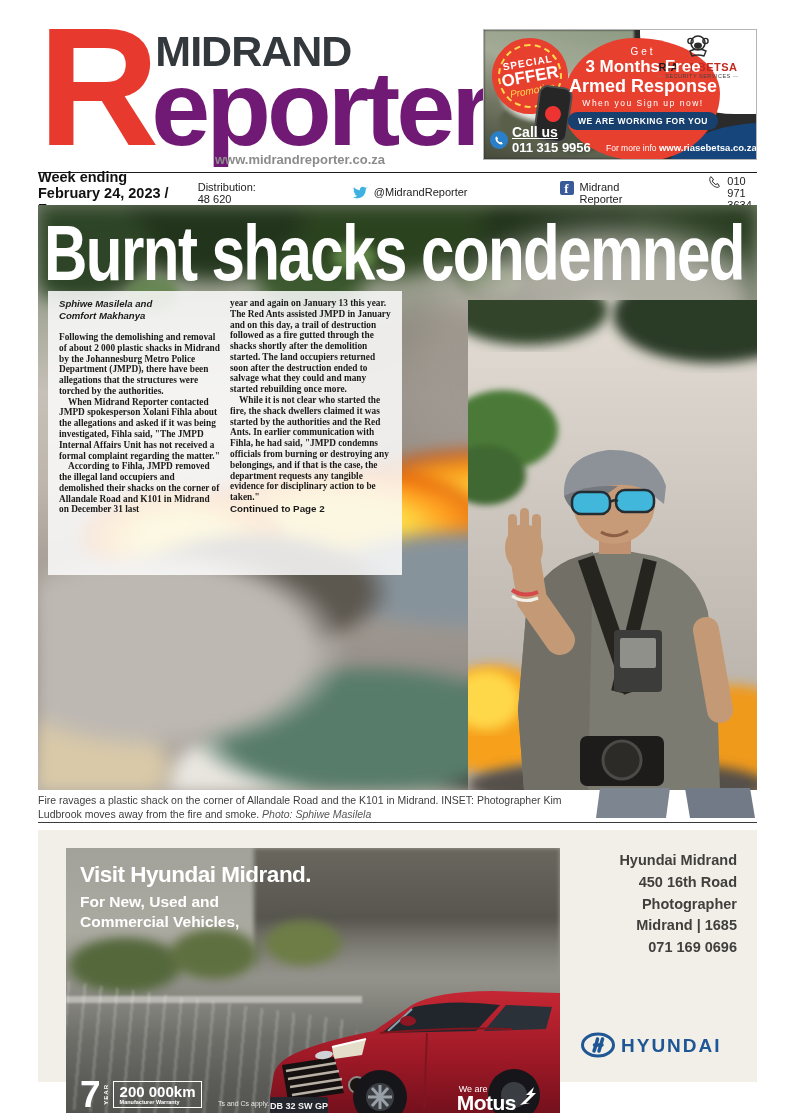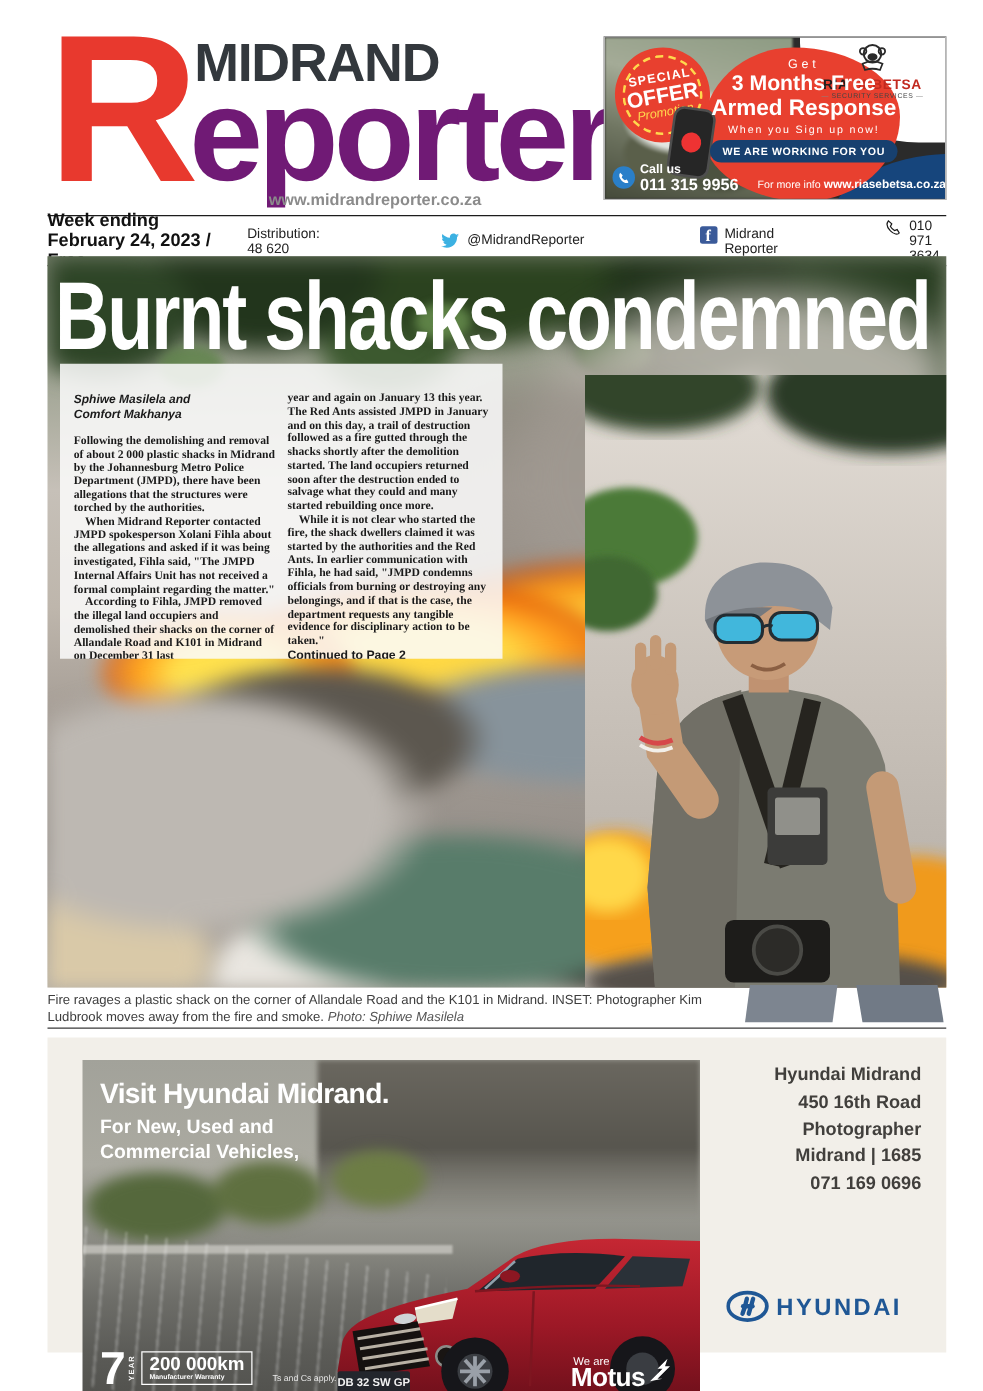--- a/index.html
+++ b/index.html
@@ -43,21 +43,21 @@
   .ria-tag::before, .ria-tag::after { content:"—"; margin:0 2px; color:#888; }
   .blob-copy { position:absolute; left:84px; top:16px; width:150px; text-align:center; color:#fff; }
   .blob-copy .get { font-size:10px; letter-spacing:3px; }
   .blob-copy .big1 { font-size:17px; font-weight:bold; line-height:1.15; }
   .blob-copy .big2 { font-size:18px; font-weight:bold; line-height:1.05; }
   .blob-copy .signup { font-size:8.5px; letter-spacing:1.5px; margin-top:3px; }
   .pill { display:inline-block; margin-top:4px; background:#17406f; color:#fff; font-size:8.5px; font-weight:bold; letter-spacing:0.5px; padding:4px 10px; border-radius:10px; }
   .callus { position:absolute; left:6px; bottom:4px; display:flex; align-items:center; color:#fff; }
   .callus .ph-circ { width:18px; height:18px; background:#2a7fc9; border-radius:50%; display:flex; align-items:center; justify-content:center; margin-right:4px; }
   .callus .lines { line-height:1.1; }
-  .callus .cu { font-size:10px; font-weight:bold; }
+  .callus .cu { font-size:14px; font-weight:bold;text-decoration:underline; }
   .callus .num { font-size:13px; font-weight:bold; }
   .moreinfo { position:absolute; left:122px; bottom:6px; color:#fff; font-size:8.5px; white-space:nowrap; }
   .moreinfo b { font-size:9.5px; }
 
   
   .info-bar { position:absolute; left:38px; top:172px; width:719px; height:41px; border-top:1px solid #1c1c1c; border-bottom:1px solid #1c1c1c; display:flex; align-items:center; }
   .ib-date { font-size:14.5px; font-weight:bold; color:#111; }
   .ib-dist { font-size:11px; color:#222; margin-left:14px; }
   .ib-group { display:flex; font-size:11px; color:#222; }
   .ib-tw { margin-left:96px; }
@@ -100,21 +100,21 @@
        radial-gradient(280px 150px at 16% 76%, #bdb8b2 0 55%, rgba(189,184,178,0) 70%),
        radial-gradient(200px 90px at 30% 66%, #5c574f 0 55%, rgba(92,87,79,0) 70%),
        radial-gradient(250px 80px at 60% 64%, #87939b 0 50%, rgba(135,147,155,0) 68%),
        radial-gradient(260px 100px at 46% 90%, #587c6a 0 55%, rgba(88,124,106,0) 70%),
        radial-gradient(230px 110px at 72% 92%, #2f2c27 0 55%, rgba(47,44,39,0) 70%),
        radial-gradient(150px 90px at 5% 96%, #d9c9a8 0 55%, rgba(217,201,168,0) 70%),
        radial-gradient(110px 80px at 28% 99%, #e9e6e0 0 55%, rgba(233,230,224,0) 70%),
        radial-gradient(120px 70px at 96% 80%, #e4e1db 0 50%, rgba(228,225,219,0) 68%); }
   .headline { position:absolute; left:6px; top:4px; font-size:77px; font-weight:bold; color:#fff; letter-spacing:-2px; white-space:nowrap; transform:scaleX(0.78); transform-origin:left top; }
 
-  .article-box { position:absolute; left:10px; top:86px; width:354px; height:236px; background:rgba(252,252,252,0.86); padding:23px 11px; display:flex; overflow:hidden; }
+  .article-box { position:absolute; left:10px; top:86px; width:354px; height:284px; background:rgba(252,252,252,0.86); padding:7px 11px; display:flex; overflow:hidden; }
   .acol { width:162px; font-family:"Liberation Serif", serif; font-weight:bold; font-size:9.3px; line-height:1.16; color:#1a1a1a; }
   .acol + .acol { margin-left:10px; }
   .byline { font-family:"Liberation Sans", sans-serif; font-style:italic; font-weight:bold; font-size:9.6px; line-height:1.3; margin-bottom:9px; }
   .acol p { margin:0; }
   .acol p.indent { text-indent:9px; }
   .continued { font-family:"Liberation Sans", sans-serif; font-weight:bold; font-size:9.8px; margin-top:2px; }
 
   .inset { position:absolute; left:430px; top:95px; width:289px; height:490px; }
   .inset-legs { position:absolute; left:552px; top:583px; width:165px; height:30px; }
 

